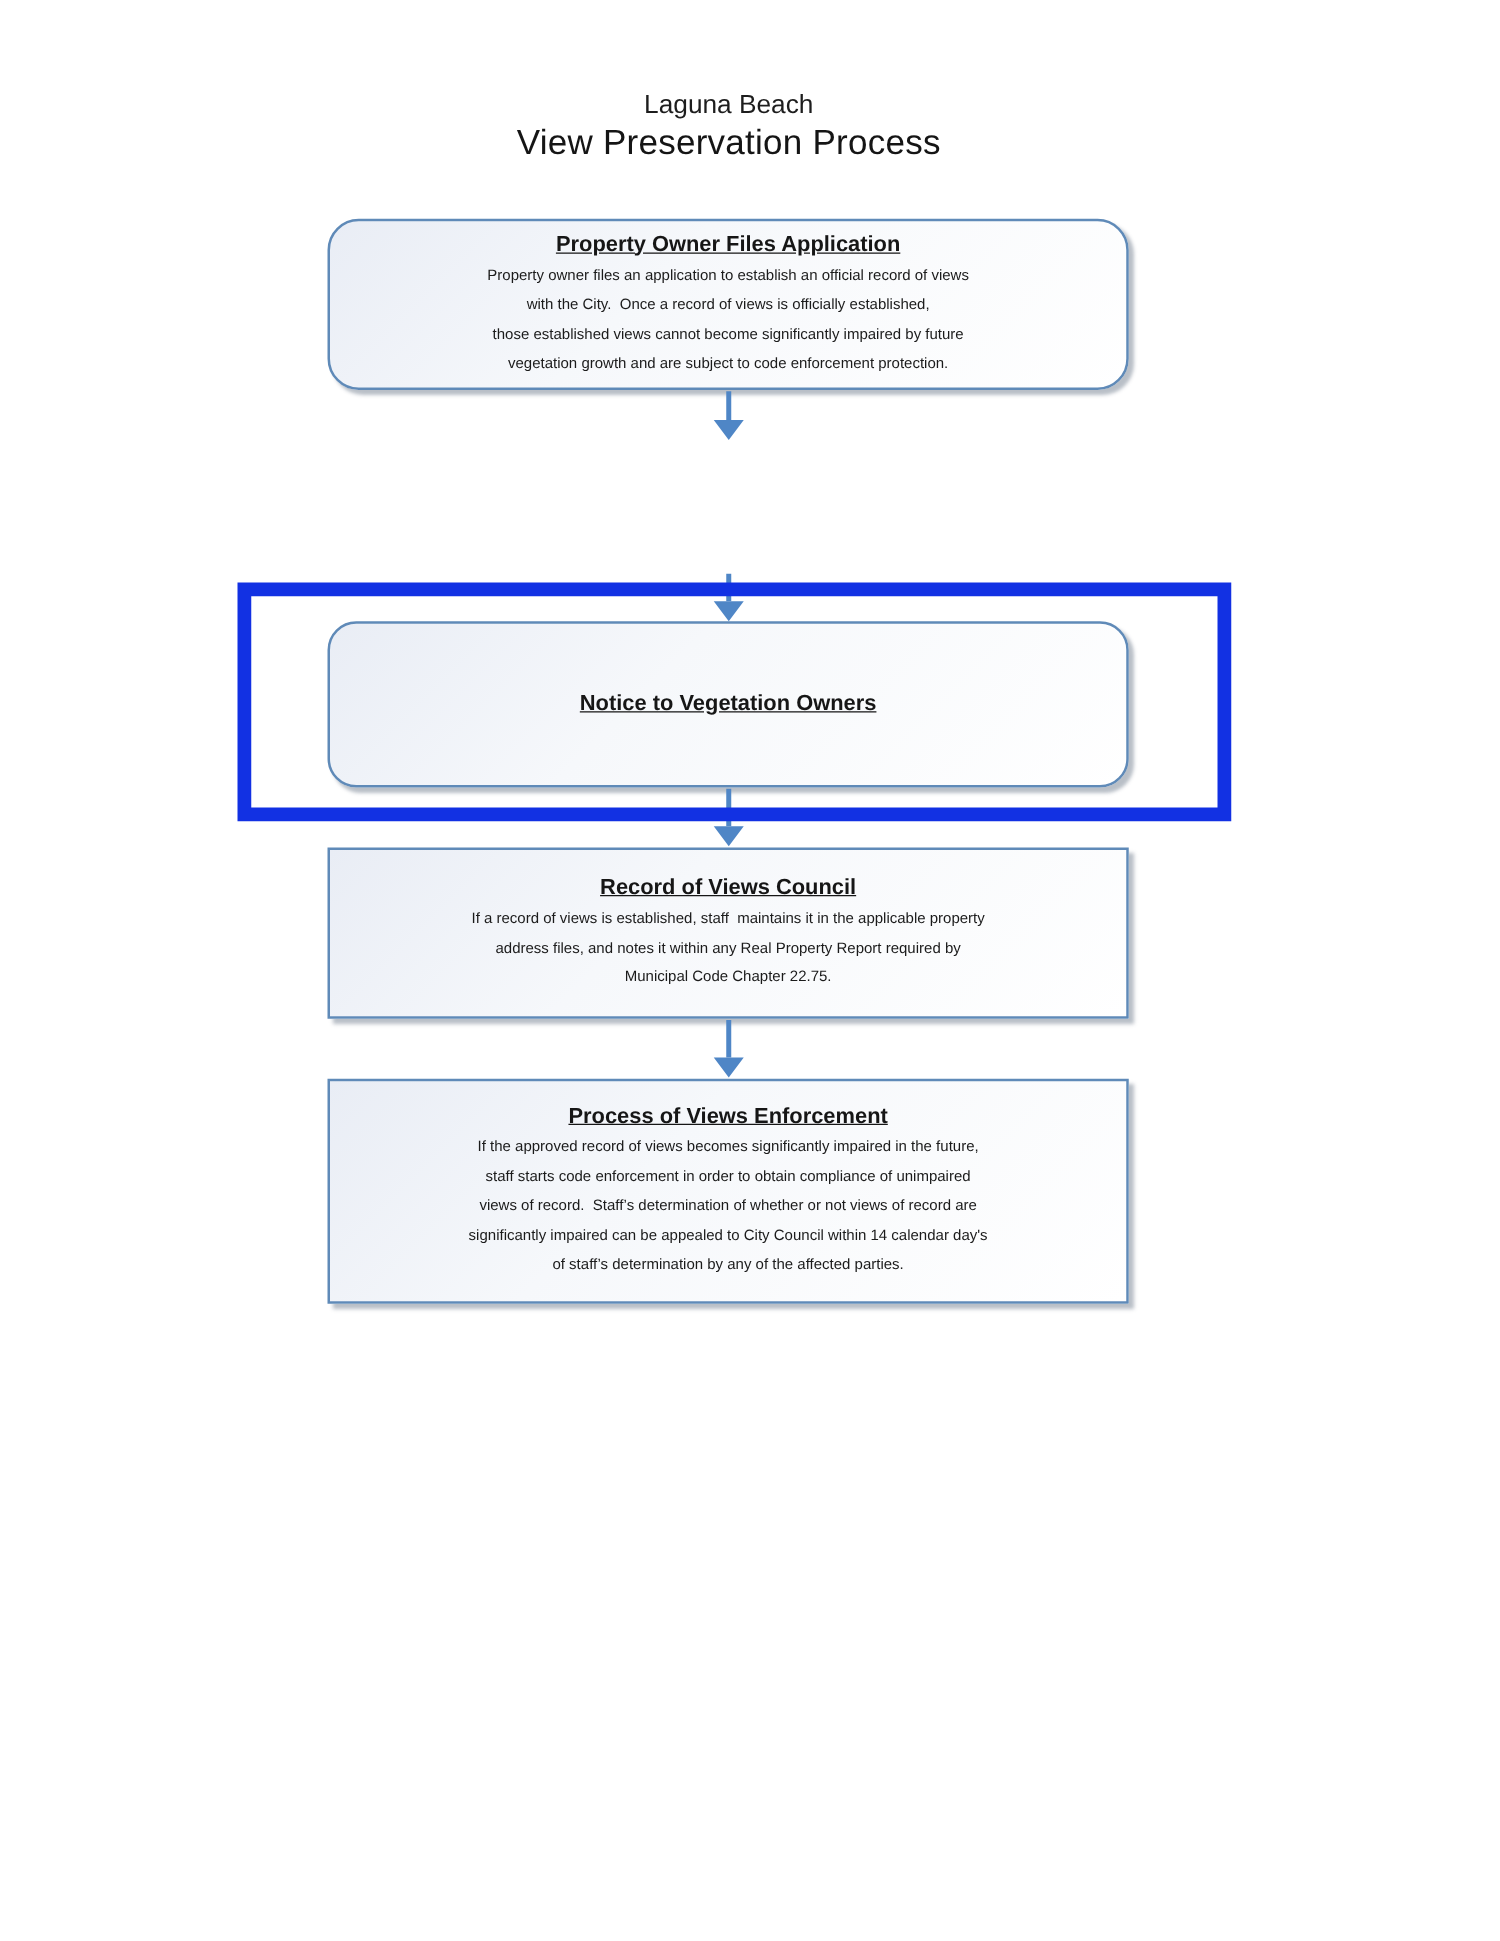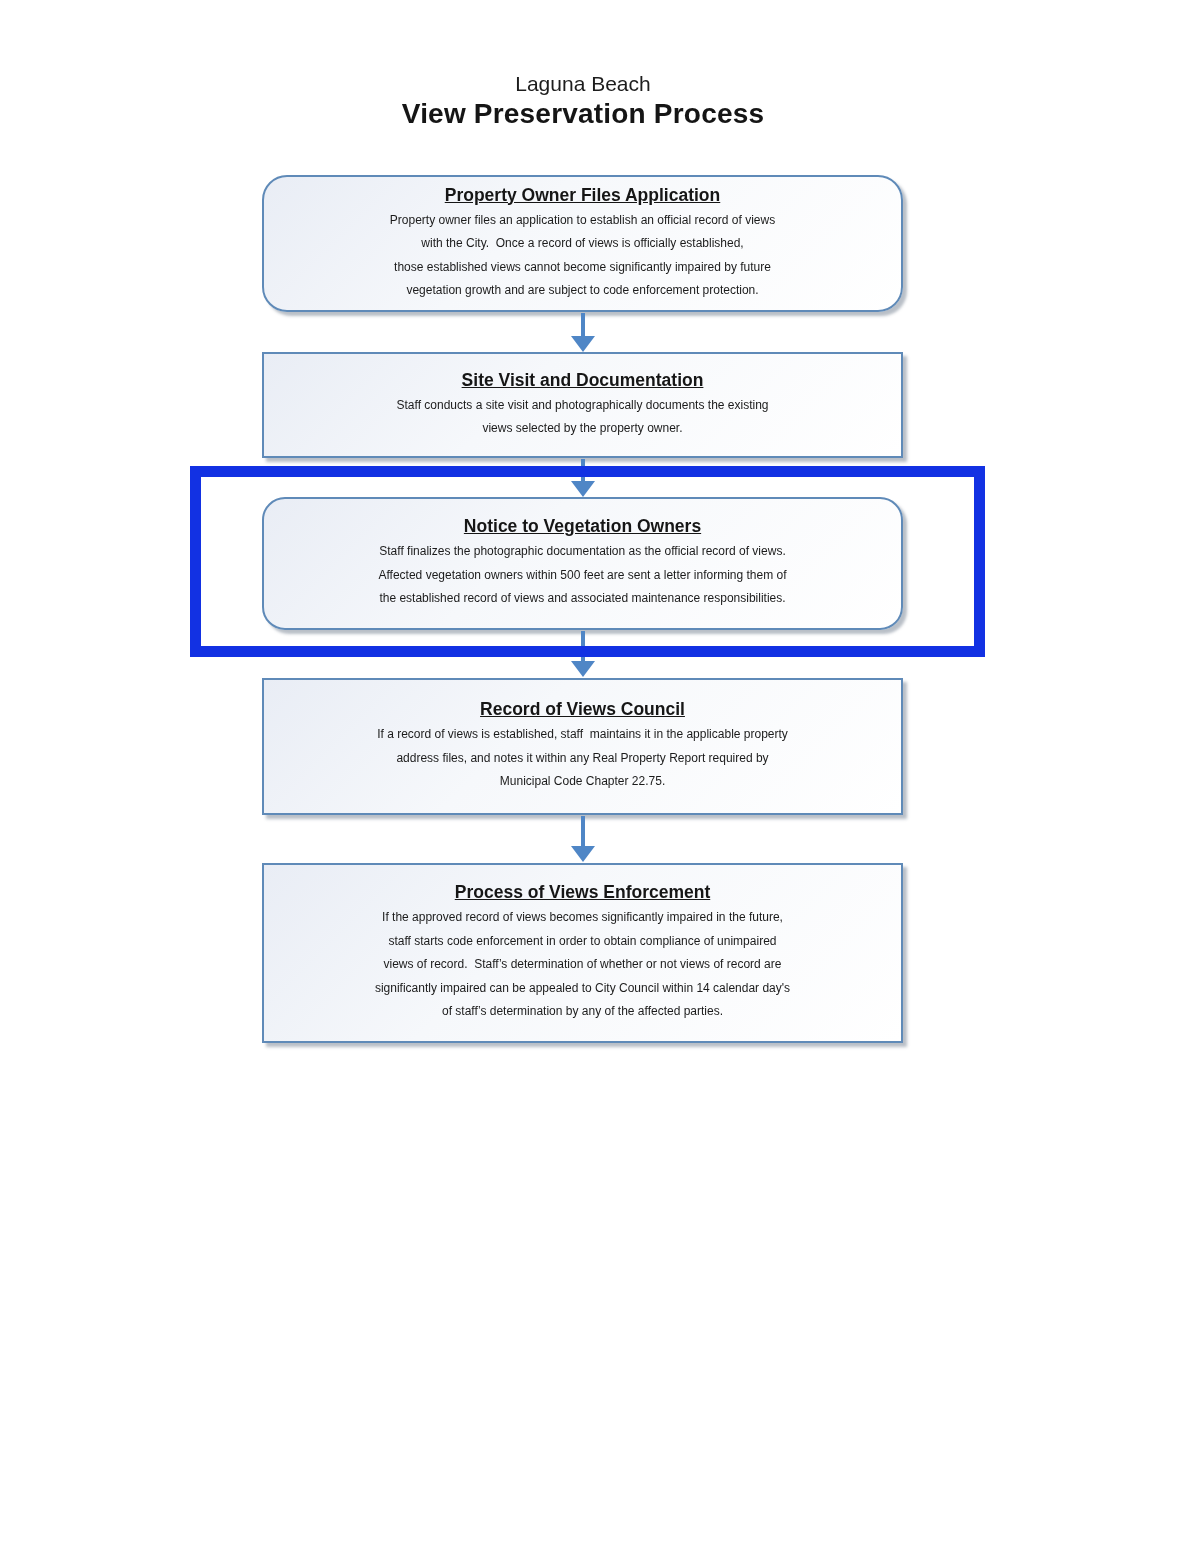--- a/index.html
+++ b/index.html
@@ -16,21 +16,21 @@
     font-family:"Liberation Sans", sans-serif;
     color:var(--ink);
     overflow:hidden;
   }
   .subtitle{
     position:absolute;top:72px;left:0;width:1166px;
     text-align:center;font-size:21px;font-weight:400;color:#1d1d1d;
   }
   .title{
     position:absolute;top:98px;left:0;width:1166px;margin:0;
-    text-align:center;font-size:28px;font-weight:700;color:#151515;
+    text-align:center;font-size:28px;font-weight:400;color:#151515;
     letter-spacing:0.2px;
   }
   .flow-box{
     position:absolute;left:262px;width:641px;
     box-sizing:border-box;
     border:2px solid var(--box-border);
     background:linear-gradient(135deg,#e9edf5 0%,#f6f8fb 40%,#ffffff 100%);
     box-shadow:4px 4px 3px rgba(100,112,130,0.45);
     display:flex;flex-direction:column;justify-content:center;align-items:center;
     padding:4px 6px;
@@ -90,36 +90,28 @@
 with the City.  Once a record of views is officially established,
 those established views cannot become significantly impaired by future
 vegetation growth and are subject to code enforcement protection.</div>
   </div>
 
   <div class="connector pos-con-0">
     <div class="connector-line"></div>
     <div class="connector-head"></div>
   </div>
 
-  <div class="flow-box pos-box-1">
-    <div class="box-title">Site Visit and Documentation</div>
-    <div class="box-body">Staff conducts a site visit and photographically documents the existing
-views selected by the property owner.</div>
-  </div>
 
   <div class="connector pos-con-1">
     <div class="connector-line"></div>
     <div class="connector-head"></div>
   </div>
 
   <div class="flow-box pos-box-2">
     <div class="box-title">Notice to Vegetation Owners</div>
-    <div class="box-body">Staff finalizes the photographic documentation as the official record of views.
-Affected vegetation owners within 500 feet are sent a letter informing them of
-the established record of views and associated maintenance responsibilities.</div>
   </div>
 
   <div class="connector pos-con-2">
     <div class="connector-line"></div>
     <div class="connector-head"></div>
   </div>
 
   <div class="flow-box pos-box-3">
     <div class="box-title">Record of Views Council</div>
     <div class="box-body">If a record of views is established, staff  maintains it in the applicable property

